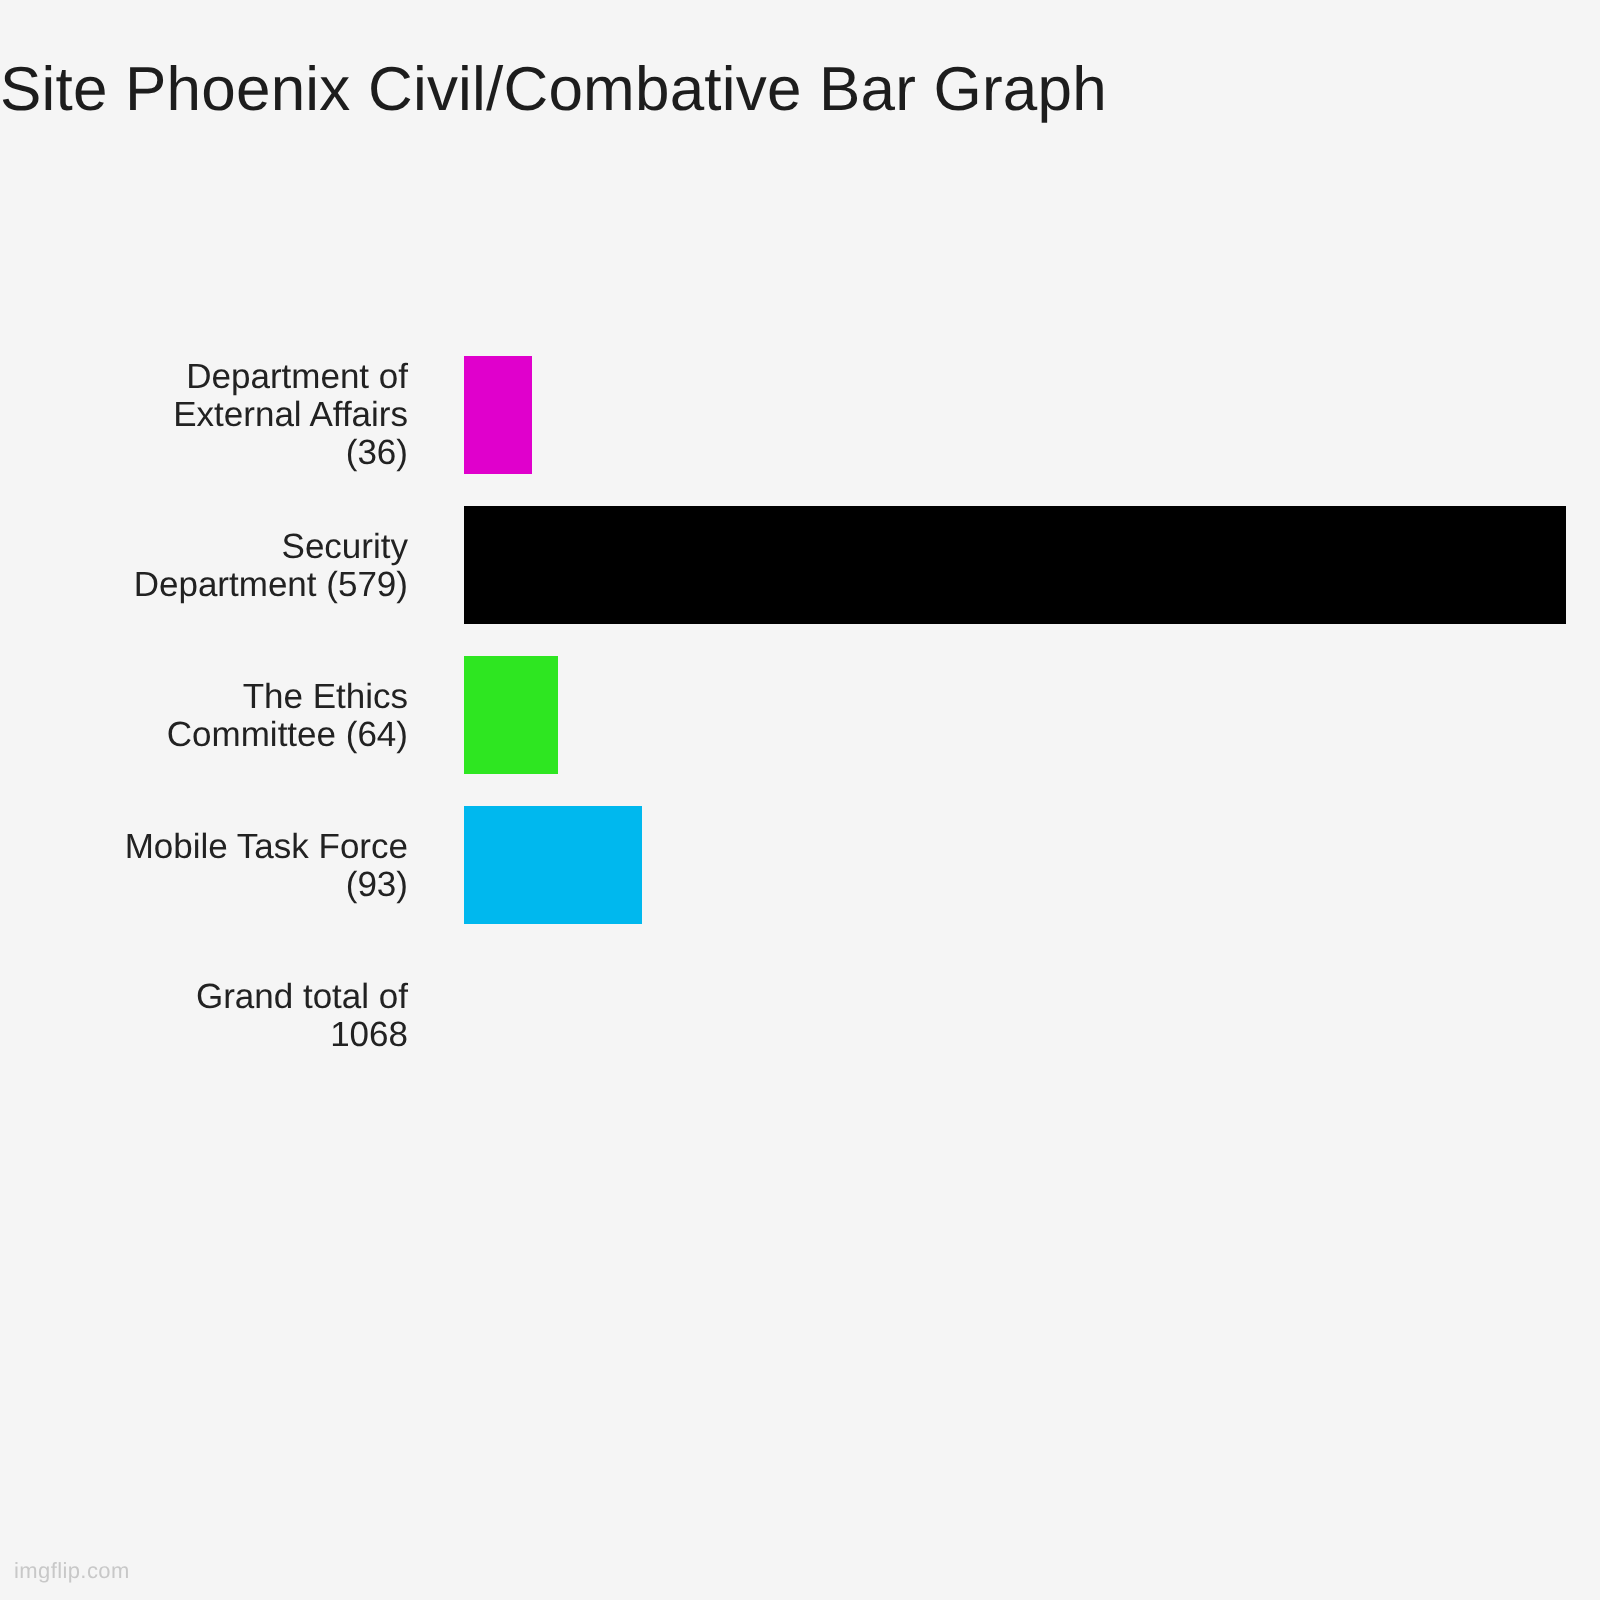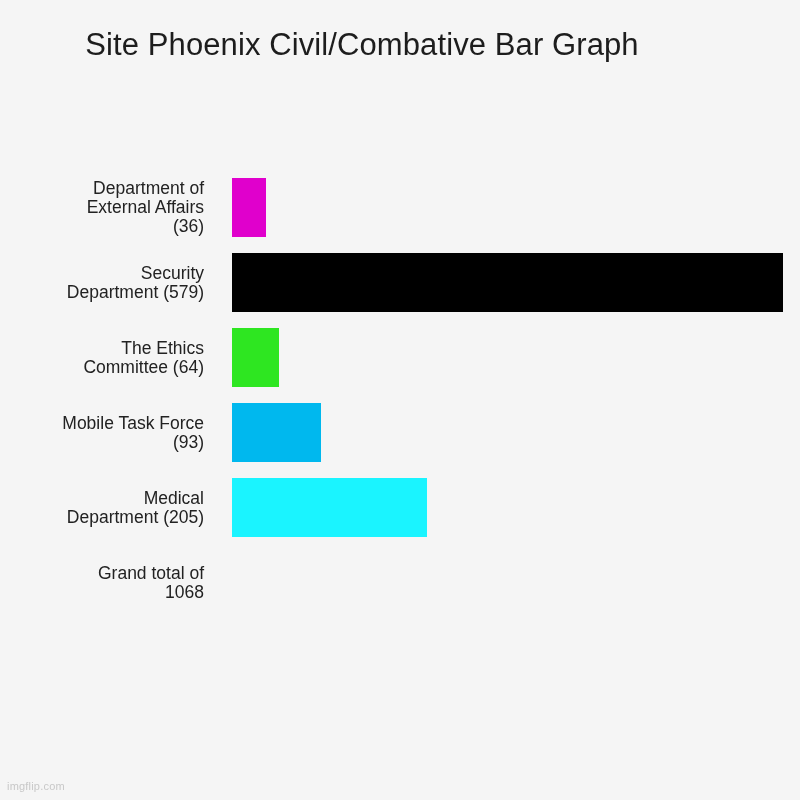--- a/index.html
+++ b/index.html
@@ -19,21 +19,21 @@
     height: 800px;
     position: relative;
     background: #f5f5f5;
     box-sizing: border-box;
   }
   #chart-title {
     position: absolute;
     top: 28px;
     left: 0;
     width: 724px;
-    text-align: center;
+    text-align: left;
     font-size: 31px;
     font-weight: normal;
     color: #1d1d1d;
     letter-spacing: 0.1px;
     line-height: 1.1;
   }
   #rows {
     position: absolute;
     top: 170px;
     left: 0;
@@ -106,27 +106,20 @@
         </div>
       </div>
       <div class="row">
         <div class="row-label">Mobile Task Force
 (93)</div>
         <div class="bar-track">
           <div class="bar" style="width: 89px; background: rgb(0, 184, 238);"></div>
         </div>
       </div>
       <div class="row">
-        <div class="row-label">Medical
-Department (205)</div>
-        <div class="bar-track">
-          <div class="bar" style="width: 195px; background: rgb(26, 244, 255);"></div>
-        </div>
-      </div>
-      <div class="row">
         <div class="row-label">Grand total of
 1068</div>
         <div class="bar-track"></div>
       </div>
     </div>
 
   <div id="watermark">imgflip.com</div>
 
 </div>
 

